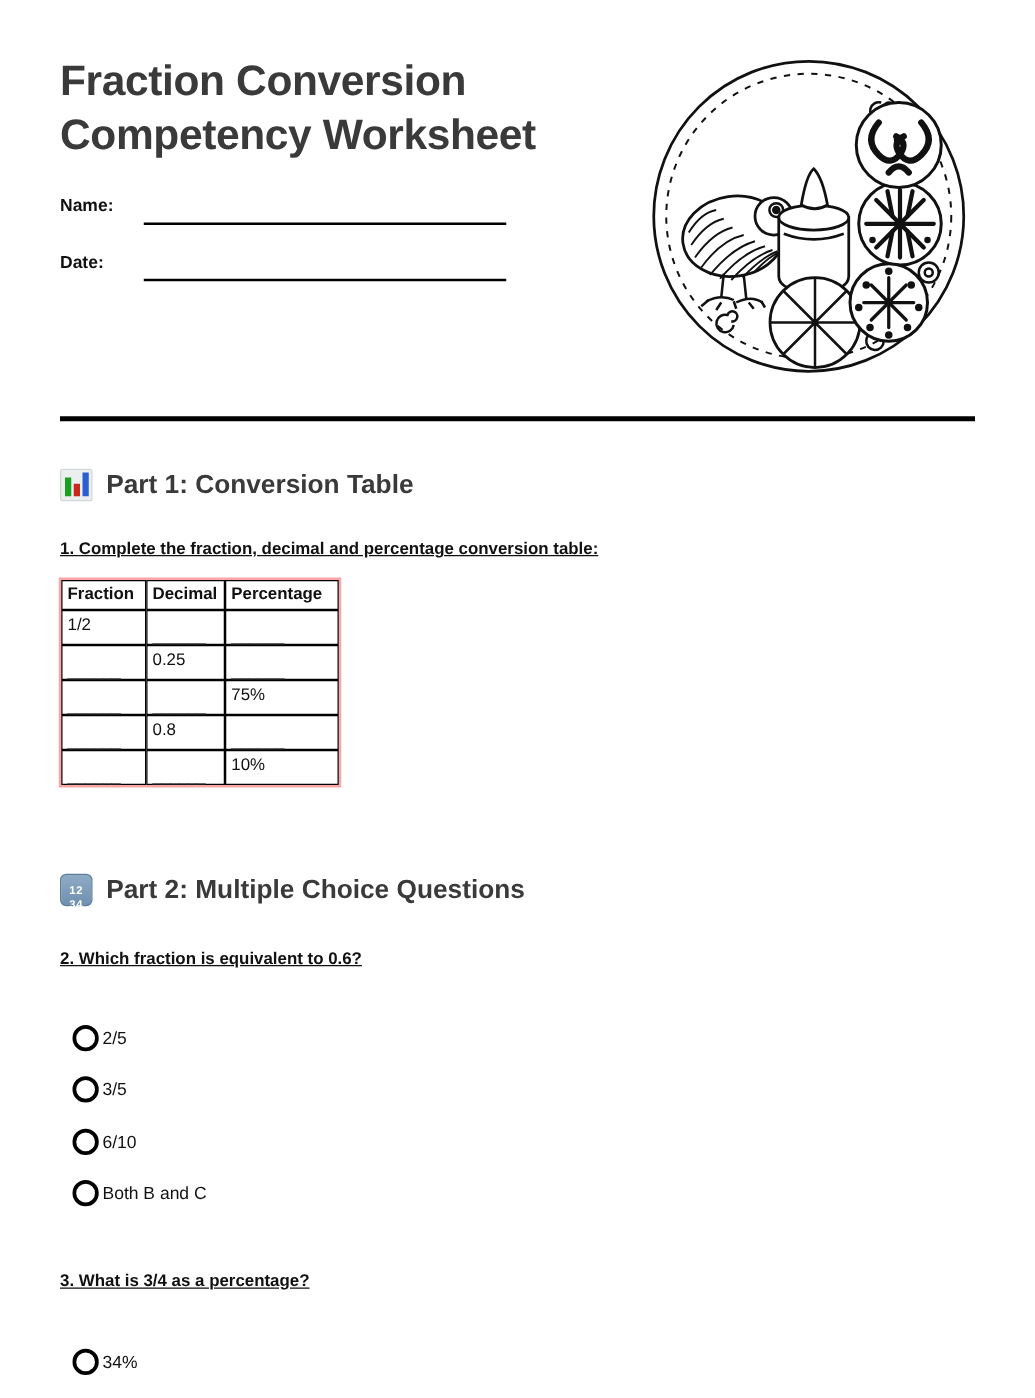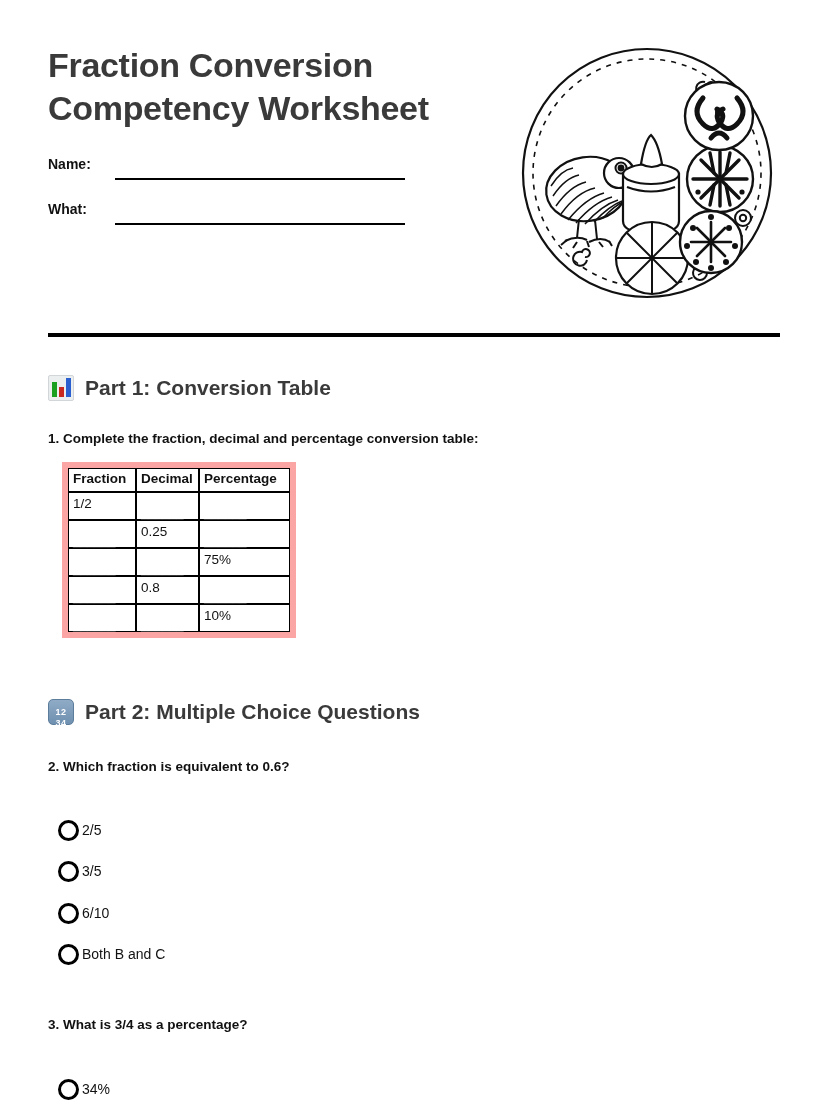--- a/index.html
+++ b/index.html
@@ -144,34 +144,34 @@
     flex: 0 0 auto;
   }
 
   
   .question {
     position: absolute;
     left: 48px;
     font-size: 13.5px;
     font-weight: bold;
     color: #111111;
+    text-decoration: underline;
   }
 
   
   .conv-table-wrap {
     position: absolute;
     left: 47px;
     top: 462px;
   }
   table.conv-table {
     border-collapse: separate;
     border-spacing: 0;
-    border: 6px solid #fca5a5;
+    border: 2px solid #fca5a5;
     background: #ffffff;
-    margin-left: 15px;
   }
   table.conv-table td,
   table.conv-table th {
     border: 1px solid #000000;
     padding: 2px 4px 3px 4px;
     font-size: 13.5px;
     text-align: left;
     vertical-align: top;
     background: #ffffff;
     height: 24px;
@@ -234,21 +234,21 @@
       <h1 class="doc-title">Fraction Conversion
 Competency Worksheet</h1>
     </div>
 
     <div class="field-row name">
       <span class="field-label">Name:</span>
       <span class="field-line"></span>
     </div>
 
     <div class="field-row date">
-      <span class="field-label">What:</span>
+      <span class="field-label">Date:</span>
       <span class="field-line"></span>
     </div>
 
     <div class="emblem">
       <svg viewBox="0 0 265 255" xmlns="http://www.w3.org/2000/svg">
         <g fill="none" stroke="#111111" stroke-width="2.2">
 
           <circle cx="132" cy="127" r="124"></circle>
           <circle cx="132" cy="127" r="114" stroke-dasharray="5 6" stroke-width="1.6"></circle>
         </g>

